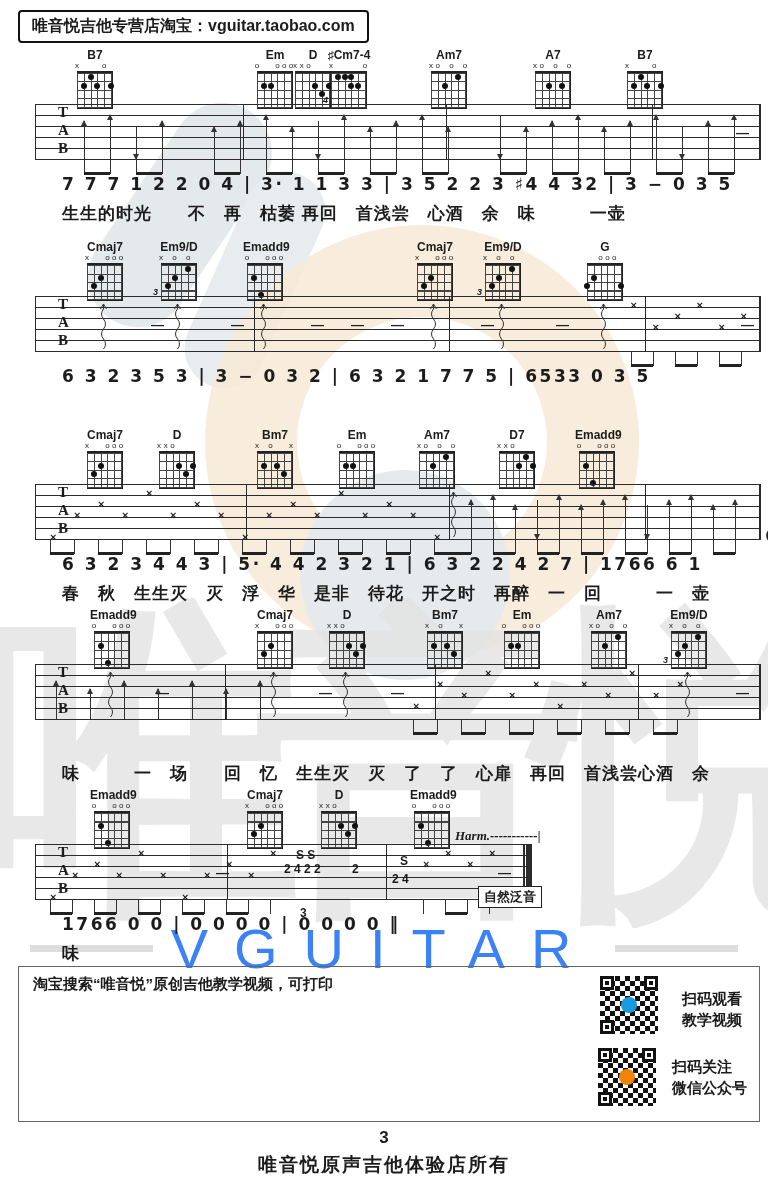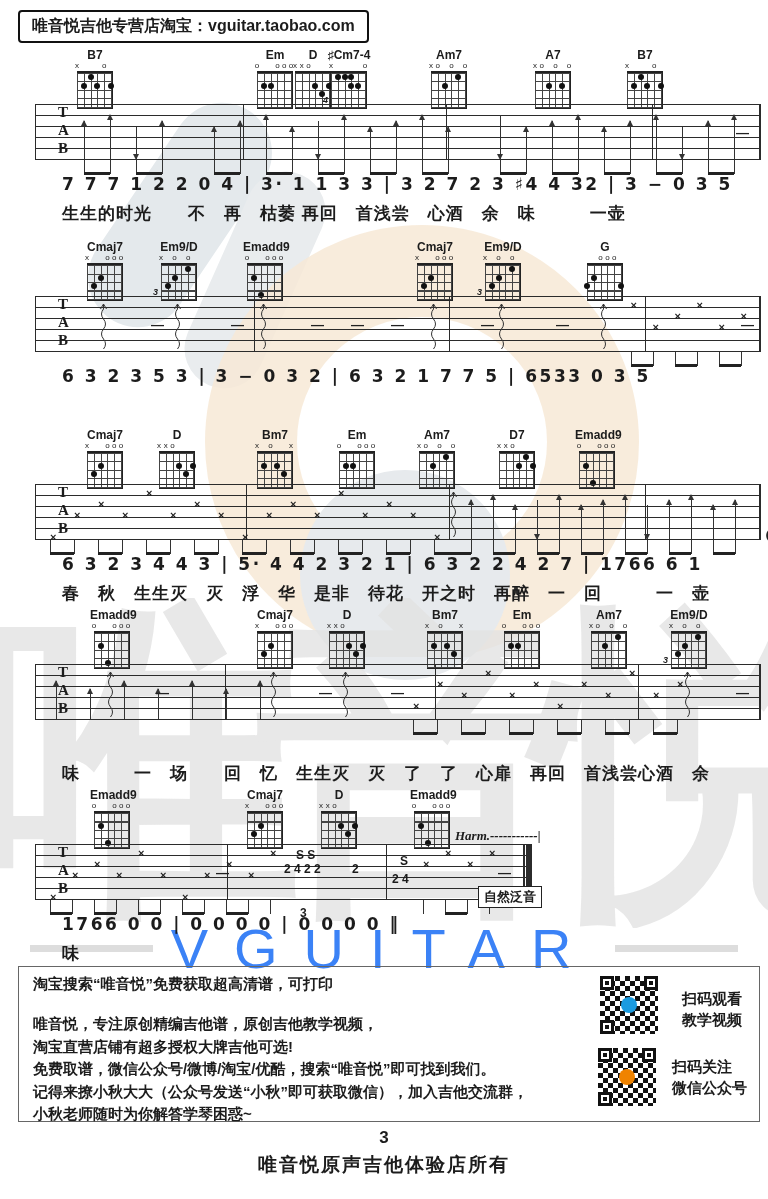--- a/index.html
+++ b/index.html
@@ -222,21 +222,21 @@
           <div class="beam" style="left: 230px; width: 26px;"></div>
           <div class="beam" style="left: 282px; width: 26px;"></div>
           <div class="beam" style="left: 334px; width: 26px;"></div>
           <div class="beam" style="left: 386px; width: 26px;"></div>
           <div class="beam" style="left: 464px; width: 26px;"></div>
           <div class="beam" style="left: 516px; width: 26px;"></div>
           <div class="beam" style="left: 568px; width: 26px;"></div>
           <div class="beam" style="left: 620px; width: 26px;"></div>
           <div class="beam" style="left: 672px; width: 26px;"></div>
         </div>
-        <div class="melody">7 7 7 1 2 2  0 4 | 3·  1 1 3 3 | 3 2 7 2 3 ♯4  4 32 | 3 −  0 3 5</div>
+        <div class="melody">7 7 7 1 2 2  0 4 | 3·  1 1 3 3 | 3 5 2 2 3 ♯4  4 32 | 3 −  0 3 5</div>
         <div class="lyrics">生生的时光　　不　再　枯萎 再回　首浅尝　心酒　余　味　　　一壶</div>
       </div>
       <div class="system" style="top: 240px;">
         <div class="chord" style="left: 83px;">
           <div class="chord-name">Cmaj7</div>
           <div class="chord-grid">
             <div class="mk" style="left: -3px;">x</div>
             <div class="mk" style="left: 17.4px;">o</div>
             <div class="mk" style="left: 24.2px;">o</div>
             <div class="mk" style="left: 31px;">o</div>
@@ -763,28 +763,21 @@
         <div class="tabtext" style="left: 352px; top: 74px;">2</div>
         <div class="tabtext" style="left: 400px; top: 66px;">S</div>
         <div class="tabtext" style="left: 392px; top: 84px;">2  4</div>
         <div class="tabtext" style="left: 300px; top: 118px;">3</div>
         <div class="melody">1766  0  0 | 0  0  0  0 | 0  0  0  0 ‖</div>
         <div class="lyrics">味</div>
       </div>
     </div>
 
   <div class="footer-box">
-    <div class="promo-title">淘宝搜索“唯音悦”免费获取超高清谱，可打印</div>
-    <div id="promo-lines">
-        <div>唯音悦，专注原创精编吉他谱，原创吉他教学视频，</div>
-        <div>淘宝直营店铺有超多授权大牌吉他可选!</div>
-        <div>免费取谱，微信公众号/微博/淘宝/优酷，搜索“唯音悦”即可找到我们。</div>
-        <div>记得来撩小秋大大（公众号发送“小秋”即可获取微信），加入吉他交流群，</div>
-        <div>小秋老师随时为你解答学琴困惑~</div>
-      </div>
+    <div class="promo-title">淘宝搜索“唯音悦”原创吉他教学视频，可打印</div>
   </div>
 
   <div class="qr" style="left:600px;top:976px;">
     <div class="fp tl"></div>
     <div class="fp tr"></div>
     <div class="fp bl"></div>
     <div class="qr-center" id="qr1c" style="background: rgb(26, 155, 224);"></div>
   </div>
   <div class="qr-label" style="left:682px;top:988px;">
     <div>扫码观看</div>

